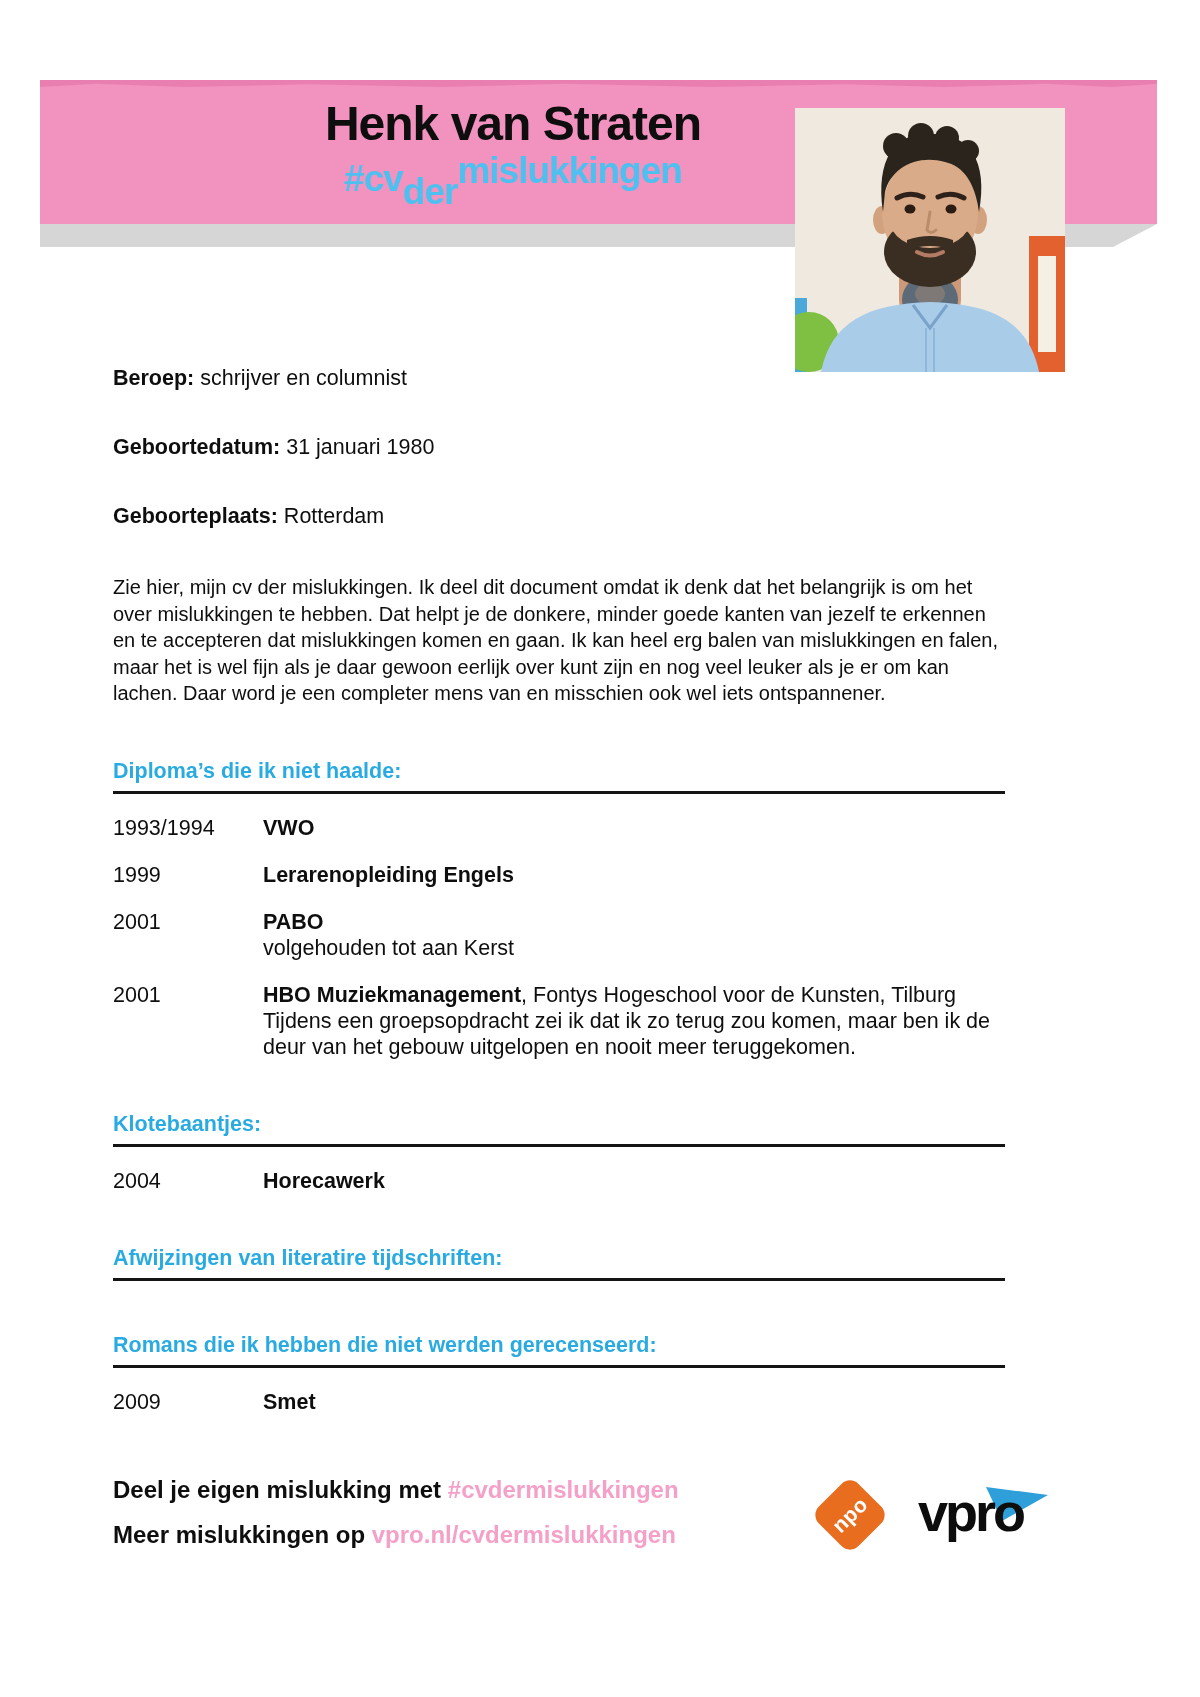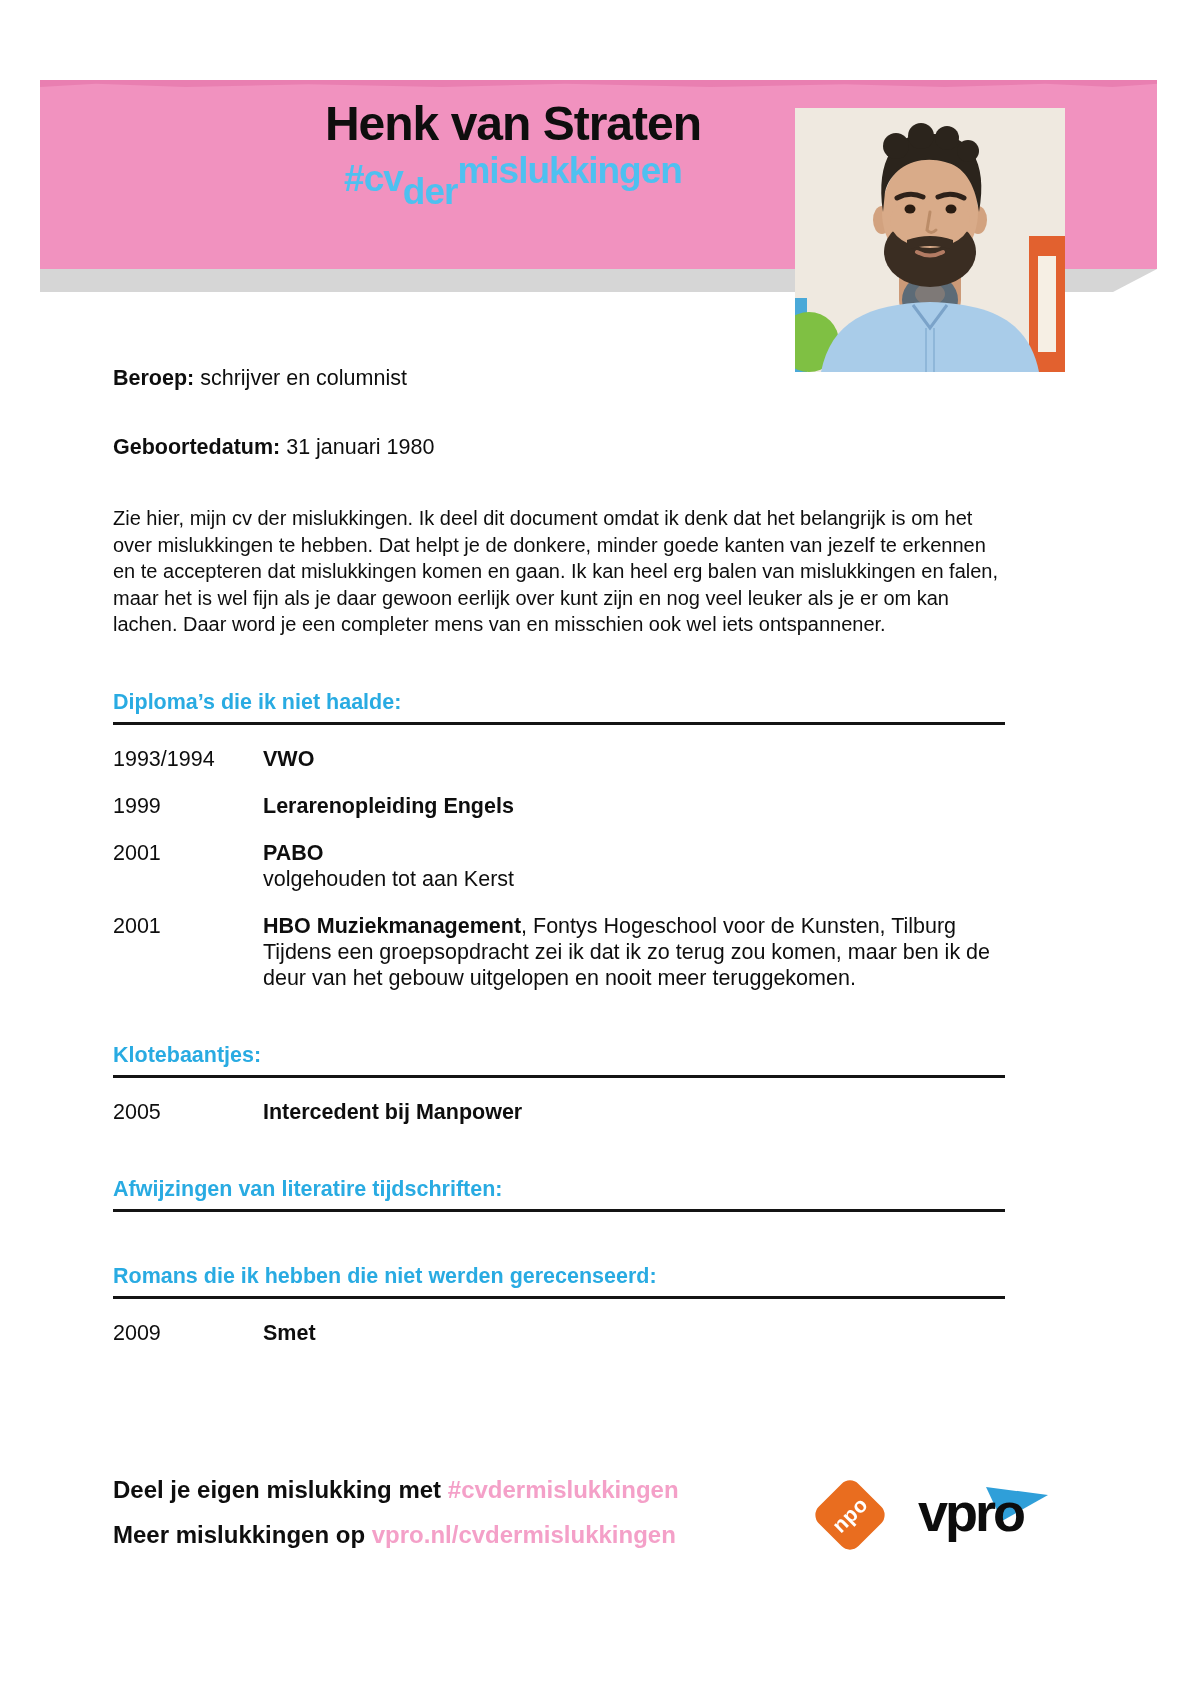--- a/index.html
+++ b/index.html
@@ -14,21 +14,21 @@
     --ink:#0e0e0e;
   }
   html,body{margin:0;padding:0;}
   body{
     width:1200px;height:1697px;background:#ffffff;position:relative;
     font-family:"Liberation Sans","DejaVu Sans",sans-serif;color:var(--ink);
     overflow:hidden;
   }
   
   .banner-wrap{position:absolute;left:40px;top:80px;width:1117px;}
-  .banner{height:189px;background:var(--pink);position:relative;}
+  .banner{height:144px;background:var(--pink);position:relative;}
   .banner-top-edge{
     position:absolute;top:0;left:0;right:0;height:7px;background:var(--pink-dark);
     clip-path:polygon(0 0,100% 0,100% 55%,96% 100%,90% 55%,81% 100%,72% 60%,60% 100%,47% 55%,36% 100%,24% 60%,13% 100%,5% 55%,0 100%);
   }
   .banner-titles{position:absolute;left:0;top:18px;width:946px;text-align:center;}
   .page-title{margin:0;font-size:48px;line-height:52px;font-weight:800;letter-spacing:-1px;color:var(--ink);}
   .hashtag{margin-top:8px;font-size:37px;font-weight:800;letter-spacing:-1px;color:var(--blue-hashtag);}
   .hashtag .ht-der{position:relative;top:13px;}
   .hashtag .ht-mis{position:relative;top:-8px;}
   .gray-strip{height:23px;background:var(--gray-strip);clip-path:polygon(0 0,100% 0,calc(100% - 44px) 100%,0 100%);}
@@ -108,20 +108,21 @@
     </svg>
   </div>
 </div>
 
 <div class="content">
   <div class="profile">
   <div class="profile-line"><b class="p-label">Beroep:</b><span class="p-value"> schrijver en columnist</span></div>
 
   <div class="profile-line"><b class="p-label">Geboortedatum:</b><span class="p-value"> 31 januari 1980</span></div>
 
+  <div class="profile-line"><b class="p-label">Geboorteplaats:</b><span class="p-value"> Rotterdam</span></div>
 </div>
   <p class="intro">Zie hier, mijn cv der mislukkingen. Ik deel dit document omdat ik denk dat het belangrijk is om het over mislukkingen te hebben. Dat helpt je de donkere, minder goede kanten van jezelf te erkennen en te accepteren dat mislukkingen komen en gaan. Ik kan heel erg balen van mislukkingen en falen, maar het is wel fijn als je daar gewoon eerlijk over kunt zijn en nog veel leuker als je er om kan lachen. Daar word je een completer mens van en misschien ook wel iets ontspannener.</p>
   <div id="sections">
   <div class="section">
     <h2 class="section-title">Diploma’s die ik niet haalde:</h2>
     <hr class="section-rule">
     <div class="section-body">
   <div class="entry">
     <div class="entry-year">1993/1994</div>
     <div class="entry-body">
@@ -153,28 +154,28 @@
       <div class="entry-sub">Tijdens een groepsopdracht zei ik dat ik zo terug zou komen, maar ben ik de deur van het gebouw uitgelopen en nooit meer teruggekomen.</div>
     </div>
   </div>
 </div>
   </div>
 
   <div class="section">
     <h2 class="section-title">Klotebaantjes:</h2>
     <hr class="section-rule">
     <div class="section-body">
-
-  <div class="entry">
-    <div class="entry-year">2005</div>
-    <div class="entry-body">
-      <div class="entry-line"><span class="entry-bold">Intercedent bij Manpower</span><span class="entry-rest"></span></div>
-
-    </div>
-  </div>
+  <div class="entry">
+    <div class="entry-year">2004</div>
+    <div class="entry-body">
+      <div class="entry-line"><span class="entry-bold">Horecawerk</span><span class="entry-rest"></span></div>
+
+    </div>
+  </div>
+
 </div>
   </div>
 
   <div class="section">
     <h2 class="section-title">Afwijzingen van literatire tijdschriften:</h2>
     <hr class="section-rule">
   </div>
 
   <div class="section">
     <h2 class="section-title">Romans die ik hebben die niet werden gerecenseerd:</h2>

